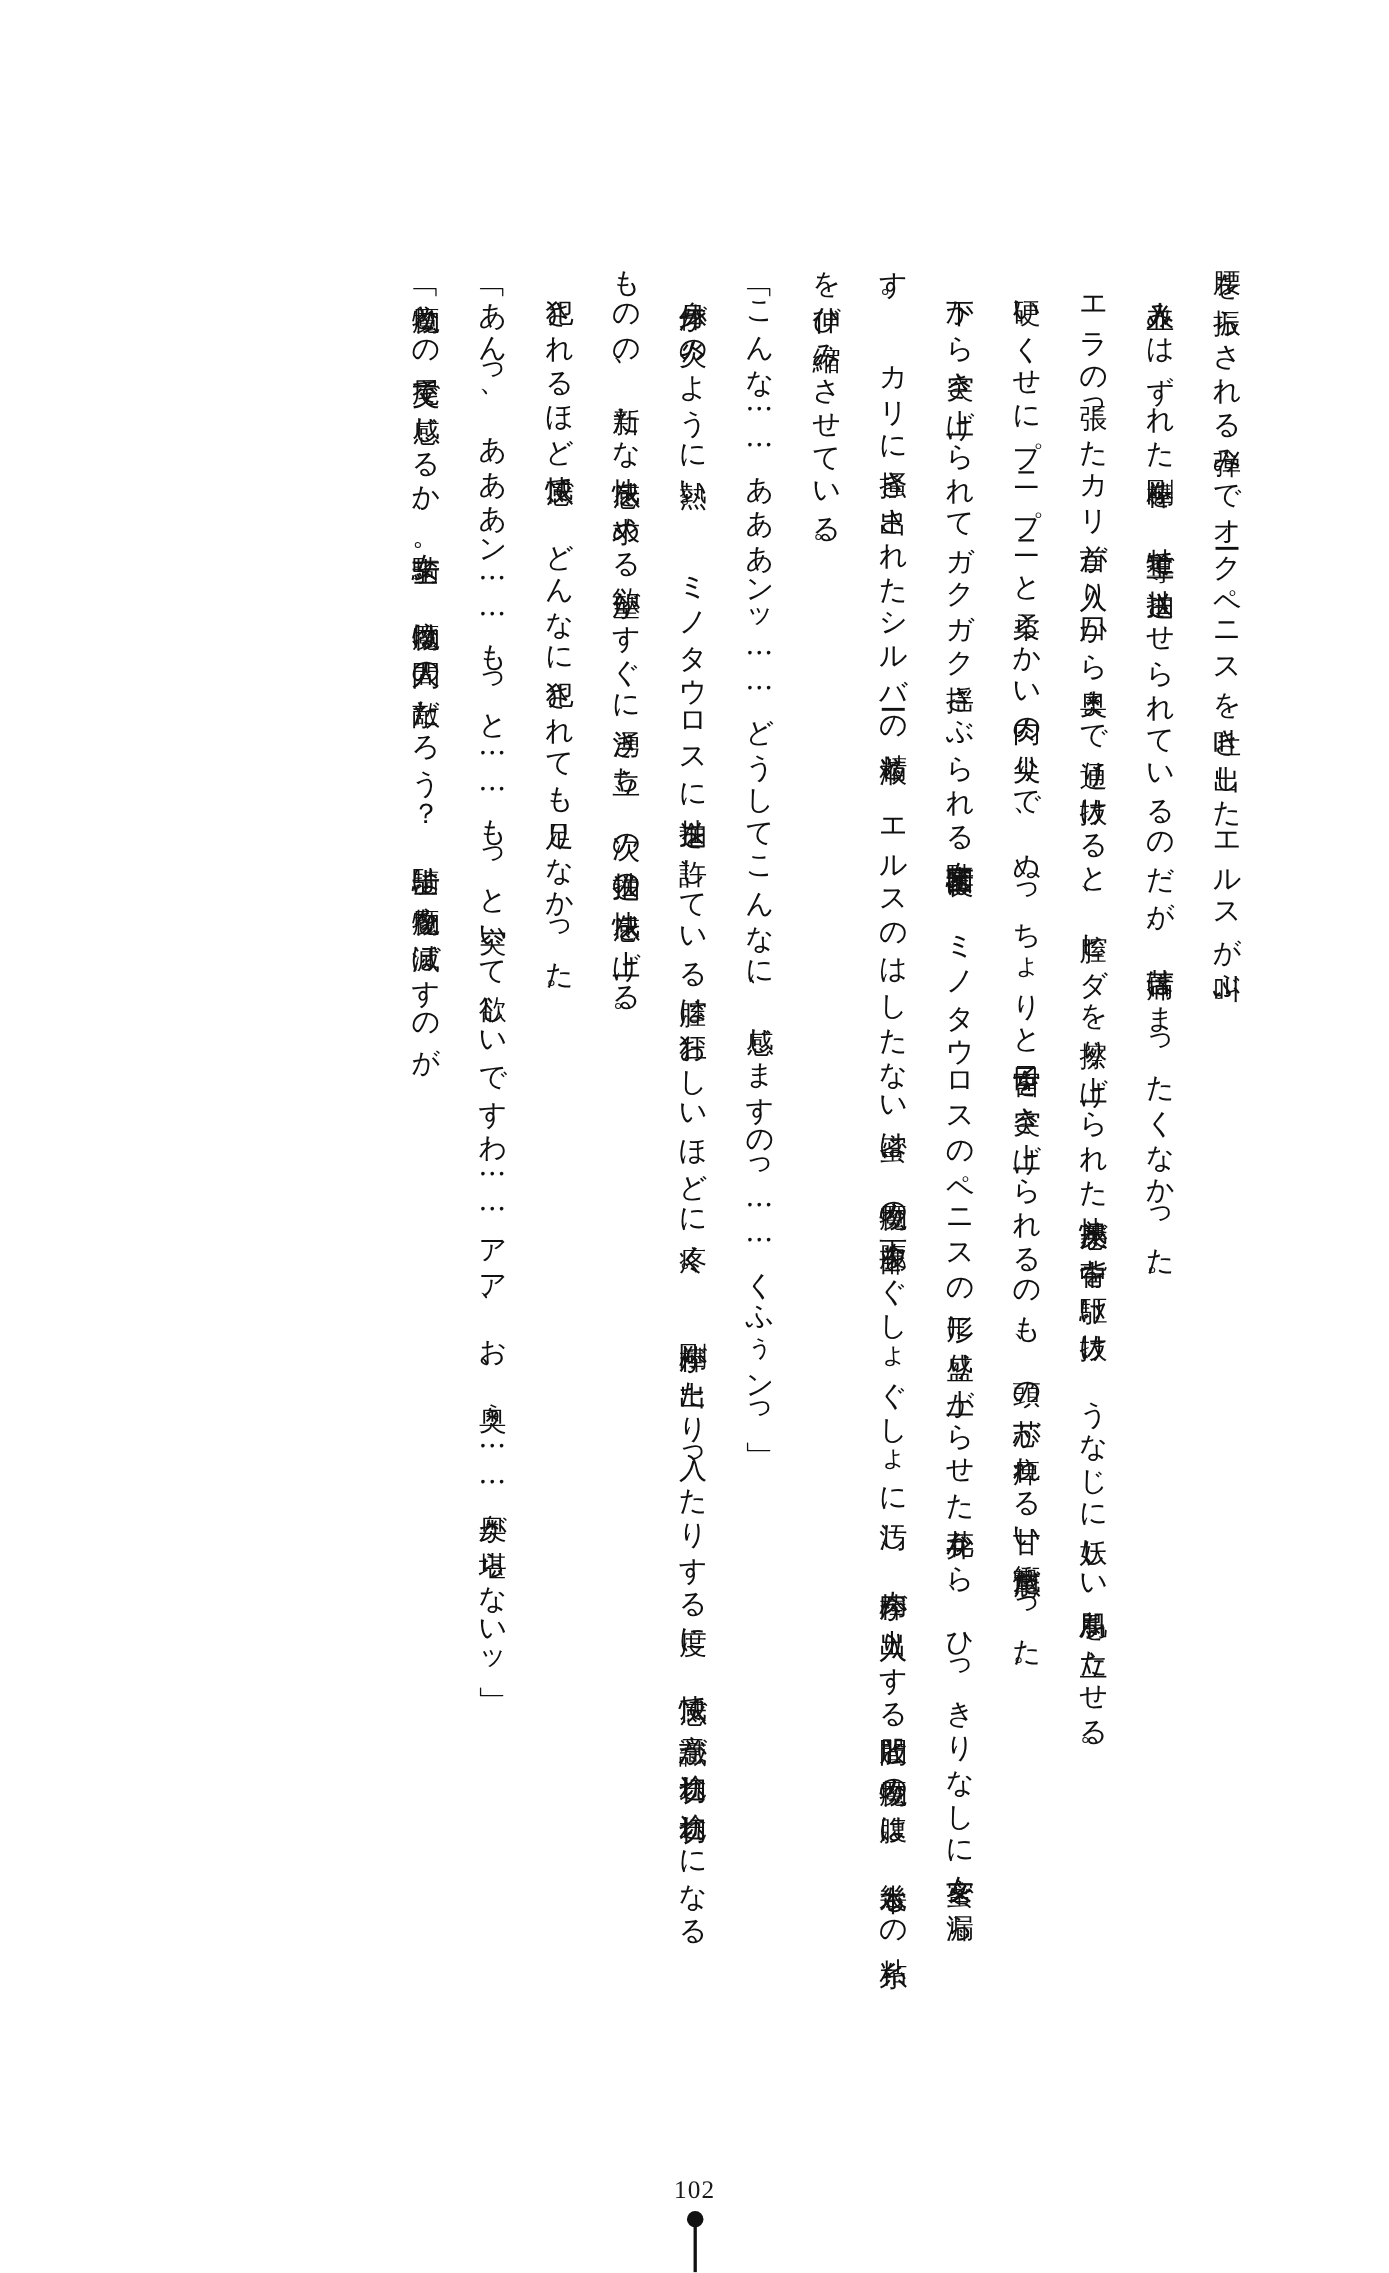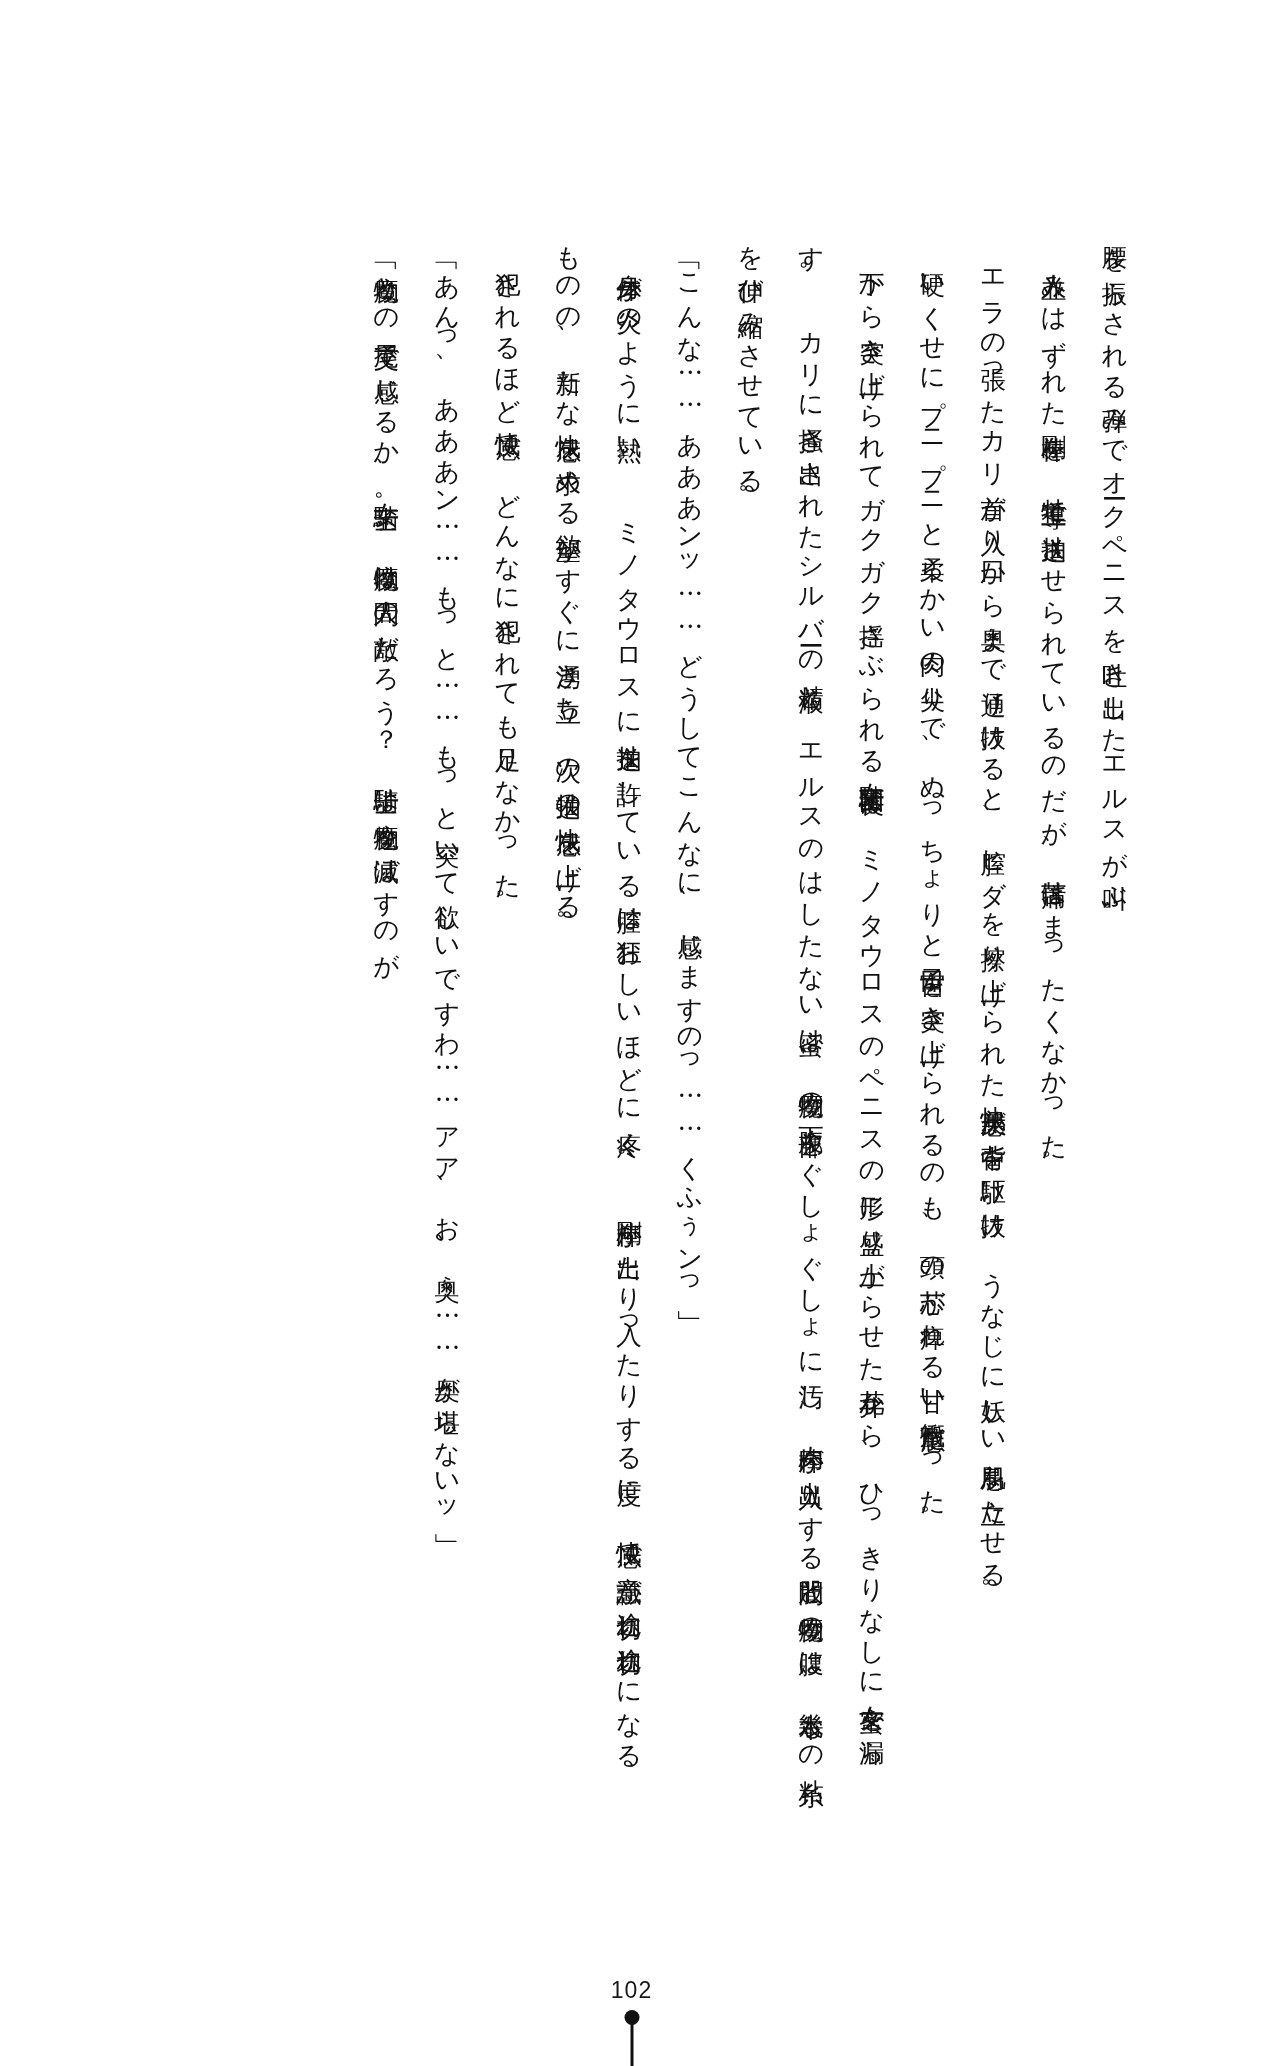--- a/index.html
+++ b/index.html
@@ -41,21 +41,21 @@
     text-indent: 26px;
   }
 
   
   .page-number {
     position: absolute;
     left: 0;
     right: 0;
     bottom: 62px;
     text-align: center;
-    font-family: Liberation Sans, sans-serif;
+    font-family: Liberation Serif, serif;
     font-size: 23px;
     color: #1a1a1a;
     letter-spacing: 1px;
   }
 
   
   .bottom-mark {
     position: absolute;
     left: 50%;
     bottom: 0;

